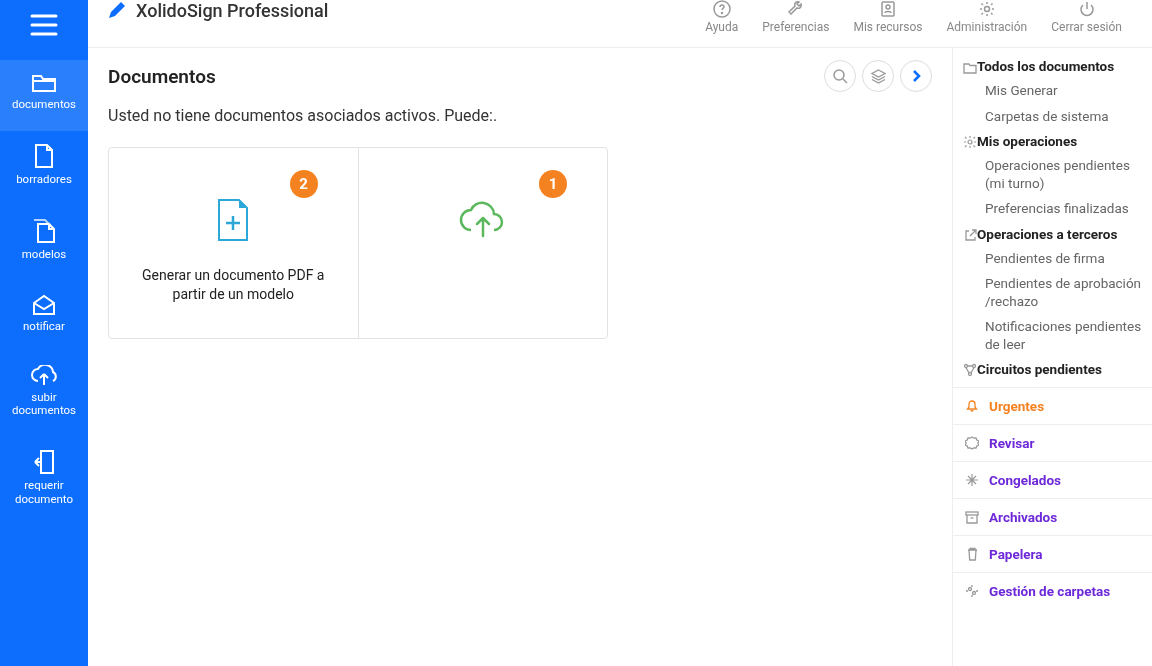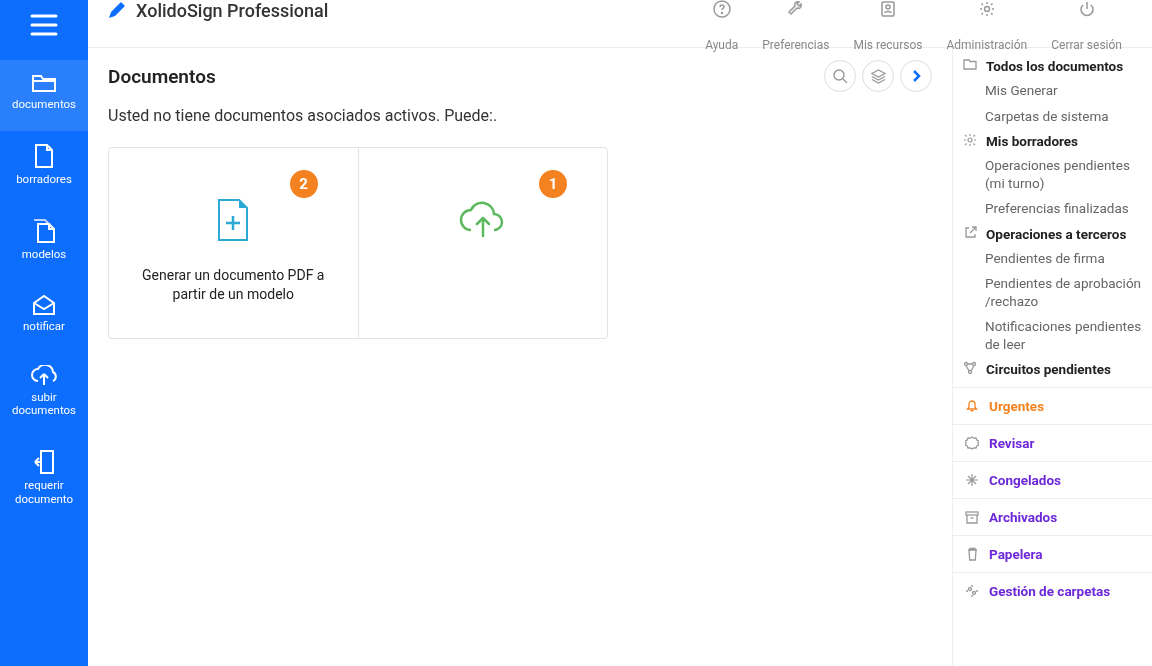--- a/index.html
+++ b/index.html
@@ -12,21 +12,21 @@
     .nav-item.active { background: rgba(255,255,255,0.12); }
     .nav-label { font-size: 11.5px; line-height: 1.15; }
     
     
     .main { flex: 1; display: flex; flex-direction: column; min-width: 0; }
     
     
     .header { height: 48px; display: flex; align-items: flex-start; padding: 0 18px; border-bottom: 1px solid #eee; }
     .app-title { display: flex; align-items: center; gap: 10px; font-size: 18px; font-weight: 500; color: #333; }
     .header-spacer { flex: 1; }
-    .header-item { display: flex; flex-direction: column; align-items: center; gap: 20px; color: #888; font-size: 12px; padding: 0 12px; cursor: pointer; }
+    .header-item { display: flex; flex-direction: column; align-items: center; gap: 2px; color: #888; font-size: 12px; padding: 0 12px; cursor: pointer; }
     
     
     .content-row { flex: 1; display: flex; min-height: 0; }
     .content { flex: 1; padding: 12px 20px; min-width: 0; }
     
     .page-head { display: flex; align-items: center; margin-bottom: 14px; }
     .page-title { font-size: 19px; font-weight: 600; color: #222; }
     .page-head .spacer { flex: 1; }
     .round-btn { width: 32px; height: 32px; border: 1px solid #ddd; border-radius: 50%; display: flex; align-items: center; justify-content: center; color: #888; margin-left: 6px; cursor: pointer; background:#fff; }
     
@@ -35,21 +35,21 @@
     .cards { display: flex; gap:0; border:1px solid #e3e3e3; border-radius:4px; width:500px; }
     .card { flex:1; padding: 30px 18px 34px; position: relative; display:flex; flex-direction:column; align-items:center; text-align:center; cursor:pointer; }
     .card + .card { border-left:1px solid #e3e3e3; }
     .badge { position:absolute; top:22px; right:40px; width:28px; height:28px; background:#f58220; color:#fff; border-radius:50%; display:flex; align-items:center; justify-content:center; font-weight:700; font-size:15px; }
     .card-icon { height:48px; display:flex; align-items:center; justify-content:center; margin:18px 0 22px; }
     .card-text { font-weight:400; font-size:14px; color:#222; line-height:1.35; }
     
     
     .right-panel { width: 200px; border-left: 1px solid #eee; font-size: 13.5px; color:#555; flex-shrink:0; padding-bottom:10px; }
     .rp-section { padding: 6px 10px; }
-    .rp-header { display:flex; align-items:flex-start; gap:9px; font-weight:700; color:#222; padding:4px 0; cursor:pointer; }
+    .rp-header { display:flex; align-items:flex-end; gap:0; font-weight:700; color:#222; padding:4px 0; cursor:pointer; }
     .rp-child { padding:4px 0 4px 22px; color:#666; cursor:pointer; line-height:1.3; }
     .rp-row { display:flex; align-items:center; gap:10px; padding: 10px 12px; border-top:1px solid #eee; font-weight:700; color:#6d28d9; cursor:pointer; }
     .rp-row.urgent { color:#f58220; }
     .rp-row.urgent svg { color:#f58220; }
     .rp-icon { width:14px; display:flex; justify-content:center; color:#888; flex-shrink:0;}
     svg { display:block; }
   </style>
 </head>
 <body>
 
@@ -223,21 +223,21 @@
         <div class="rp-child">Mis Generar</div>
         <div class="rp-child">Carpetas de sistema</div>
 
         <div class="rp-header">
           <span class="rp-icon">
               <svg width="14" height="14" viewBox="0 0 14 14" fill="none" stroke="#999" stroke-width="1.2">
                 <circle cx="7" cy="7" r="2"></circle>
                 <path d="M7 1v2M7 11v2M2 2l1.5 1.5M10.5 10.5L12 12M1 7h2M11 7h2M2 12l1.5-1.5M10.5 3.5L12 2"></path>
               </svg>
             </span>
-          <span>Mis borradores</span>
+          <span>Mis operaciones</span>
         </div>
         <div class="rp-child">Operaciones pendientes (mi turno)</div>
         <div class="rp-child">Preferencias finalizadas</div>
 
         <div class="rp-header">
           <span class="rp-icon">
               <svg width="13" height="13" viewBox="0 0 13 13" fill="none" stroke="#999" stroke-width="1.3">
                 <path d="M5 2H2v9h9V8"></path>
                 <path d="M8 1h4v4M12 1L6 7"></path>
               </svg>

